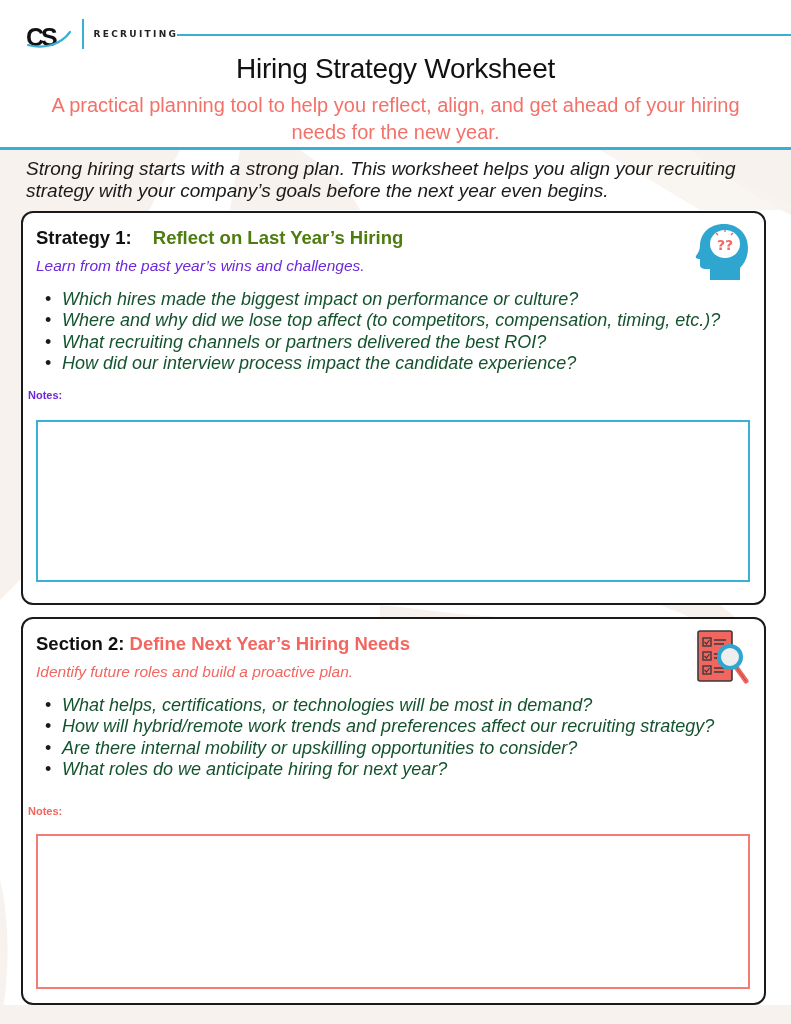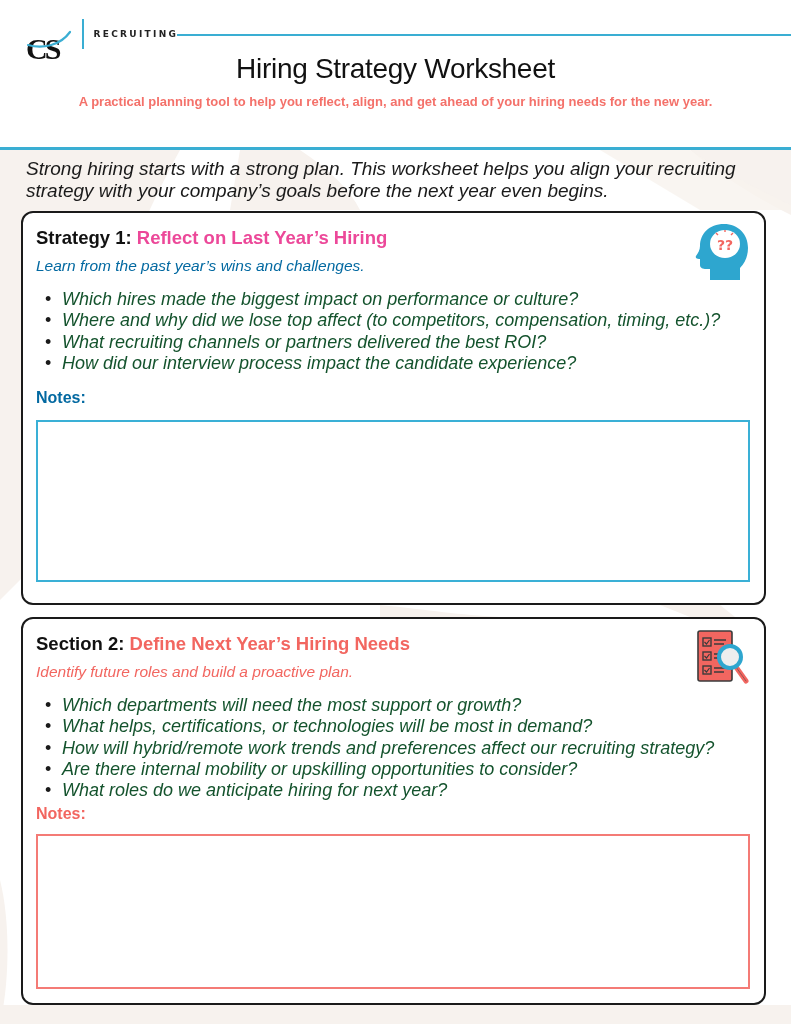--- a/index.html
+++ b/index.html
@@ -9,46 +9,46 @@
     background: #ffffff;
     font-family: "Liberation Sans", "DejaVu Sans", sans-serif;
     color: #111;
   }
   .bg { position: absolute; inset: 0; z-index: 0; pointer-events: none; }
   .content { position: relative; z-index: 1; width: 791px; height: 1024px; }
 
   
   .logo { position: absolute; left: 24px; top: 18px; height: 32px; display: flex; align-items: center; }
   .logo-mark { position: relative; width: 50px; height: 32px; }
-  .logo-mark .cs { position: absolute; left: 2px; top: 15px; font-family: Liberation Serif, serif; font-weight: 900; font-size: 30px; letter-spacing: -3px; color: #111; line-height: 32px; }
+  .logo-mark .cs { position: absolute; left: 2px; top: 3px; font-family: Liberation Sans, sans-serif; font-weight: 900; font-size: 25px; letter-spacing: -3px; color: #111; line-height: 32px; }
   .logo-mark svg { position: absolute; left: 0; top: 0; }
   .logo-divider { width: 1.5px; height: 30px; background: #3aaed3; margin-left: 8px; margin-right: 10px; }
   .logo-text { font-family: "DejaVu Sans", sans-serif; font-weight: bold; font-size: 9px; letter-spacing: 2.3px; color: #222; text-align: right; }
   .top-line { position: absolute; left: 177px; right: 0; top: 34px; height: 2px; background: #3aaed3; }
 
   .title { position: absolute; left: 0; right: 0; top: 53px; text-align: center; font-size: 28px; font-weight: normal; color: #111; letter-spacing: -0.3px; }
-  .subtitle { position: absolute; left: 40px; right: 40px; top: 92px; text-align: center; font-size: 13px; font-weight: bold; line-height: 20px; color: #f4716a; }
+  .subtitle { position: absolute; left: 40px; right: 40px; top: 92px; text-align: center; font-size: 20px; font-weight: normal; line-height: 27px; color: #f4716a; }
   .header-rule { position: absolute; left: 0; right: 0; top: 147px; height: 3px; background: #3aaed3; }
 
   .intro { position: absolute; left: 26px; right: 40px; top: 158px; font-style: italic; font-size: 19px; line-height: 22px; color: #1a1a1a; }
 
   
   .card { position: absolute; left: 21px; width: 745px; background: #fff; border: 2px solid #1a1a1a; border-radius: 12px; }
   .card-1 { top: 211px; height: 394px; }
   .card-2 { top: 617px; height: 388px; padding-left: 12px; }
   .card-title { position: absolute; left: 13px; top: 14px; font-size: 18.5px; font-weight: bold; color: #111; }
-  .card-title .accent-blue { color: #ec4899; }
+  .card-title .accent-blue { color: #4d7c0f; margin-left: 16px; }
   .card-title .accent-red { color: #f26660; }
   .card-sub { position: absolute; left: 13px; top: 44px; font-style: italic; font-size: 15.5px; }
-  .blue { color: #0369a1; }
+  .blue { color: #6d28d9; }
   .red { color: #f26660; }
   .qs { position: absolute; left: 13px; top: 76px; list-style: none; }
   .qs li { position: relative; padding-left: 26px; font-style: italic; font-size: 18px; line-height: 21.3px; color: #14532d; }
   .qs li::before { content: "\2022"; position: absolute; left: 9px; top: 0; font-style: normal; color: #1a1a1a; }
-  .notes-label { position: absolute; left: 13px; font-weight: bold; font-size: 16px; }
+  .notes-label { position: absolute; left: 5px; font-weight: bold; font-size: 11px; }
   .notes-box { position: absolute; left: 13px; width: 714px; background: #fff; resize: none; outline: none; }
   .card-1 .notes-label { top: 176px; }
   .card-1 .notes-box { top: 207px; height: 162px; border: 2px solid #3ab0d6; }
   .card-2 .notes-label { top: 186px; }
   .card-2 .notes-box { top: 215px; height: 155px; border: 2px solid #f47b76; }
   .icon { position: absolute; right: 14px; width: 56px; height: 60px; }
   .card-1 .icon { top: 9px; }
   .card-2 .icon { top: 8px; }
 </style>
 </head>
@@ -123,21 +123,20 @@
       <rect x="9" y="25" width="8" height="8" fill="none" stroke="#3b3b3b" stroke-width="1.4"></rect>
       <rect x="9" y="39" width="8" height="8" fill="none" stroke="#3b3b3b" stroke-width="1.4"></rect>
       <path d="M10.5 15 L12.5 17 L15.5 13 M10.5 29 L12.5 31 L15.5 27 M10.5 43 L12.5 45 L15.5 41" stroke="#3b3b3b" stroke-width="1.2" fill="none"></path>
       <path d="M20 13 L32 13 M20 17 L30 17 M20 27 L32 27 M20 31 L30 31 M20 41 L32 41 M20 45 L30 45" stroke="#3b3b3b" stroke-width="1.3"></path>
       <path d="M42 40 L52 54" stroke="#f26660" stroke-width="5" stroke-linecap="round"></path>
       <path d="M42 40 L52 54" stroke="#3b3b3b" stroke-width="0.8" stroke-linecap="round" opacity="0.6"></path>
       <circle cx="36" cy="30" r="11" fill="#eeeeee" stroke="#2ea6cf" stroke-width="4"></circle>
     </svg>
 
     <ul class="qs">
-      <li>Which departments will need the most support or growth?</li>
       <li>What helps, certifications, or technologies will be most in demand?</li>
       <li>How will hybrid/remote work trends and preferences affect our recruiting strategy?</li>
       <li>Are there internal mobility or upskilling opportunities to consider?</li>
       <li>What roles do we anticipate hiring for next year?</li>
     </ul>
 
     <div class="notes-label red">Notes:</div>
     <textarea class="notes-box" style=""></textarea>
   </section>
 </div>

